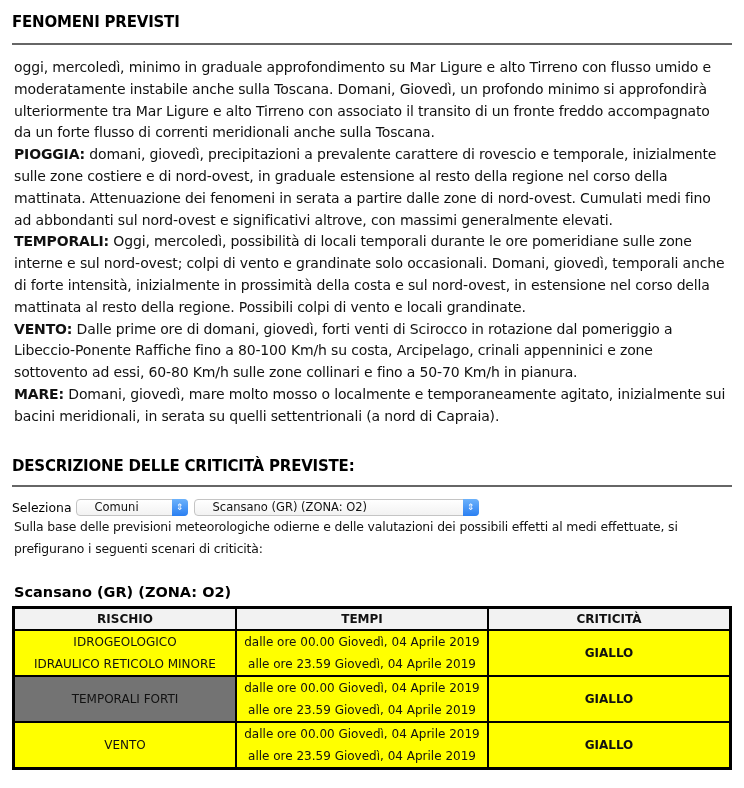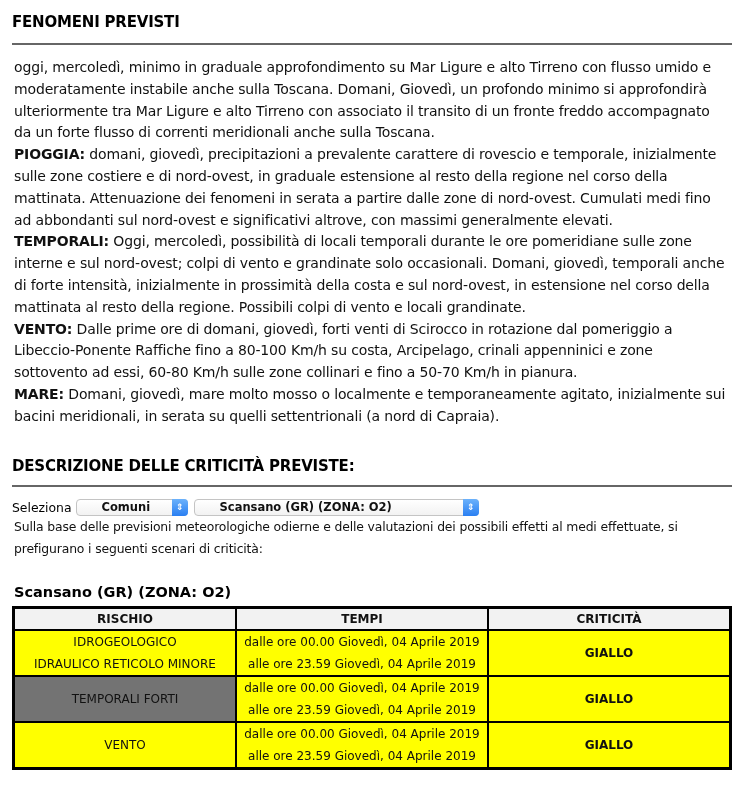--- a/index.html
+++ b/index.html
@@ -26,22 +26,22 @@
     .body-text b { font-weight: bold; }
 
     .selector-row {
       position: absolute; left: 12px; top: 497px; height: 20px;
       display: flex; align-items: center; font-size: 12.4px;
     }
     .select-box {
       position: relative; height: 17px; box-sizing: border-box;
       border: 1px solid #c4c4c4; border-radius: 4px;
       background: linear-gradient(#ffffff, #f2f2f2);
-      font-size: 11.5px; line-height: 15px; padding-left: 25px;
-      color: #111; margin-left: 4px; cursor: pointer; font-weight: bold;
+      font-size: 11.5px; line-height: 15px; padding-left: 18px;
+      color: #111; margin-left: 4px; cursor: pointer;
     }
     .select-box .arrow {
       position: absolute; right: -1px; top: -1px; width: 16px; height: 17px;
       background: linear-gradient(#6cb2fb, #2a7ff2);
       border-radius: 0 4px 4px 0; color: #fff;
       font-size: 9px; line-height: 17px; text-align: center;
     }
     .sel-type { width: 112px; }
     .sel-comune { width: 285px; margin-left: 6px; }
 

